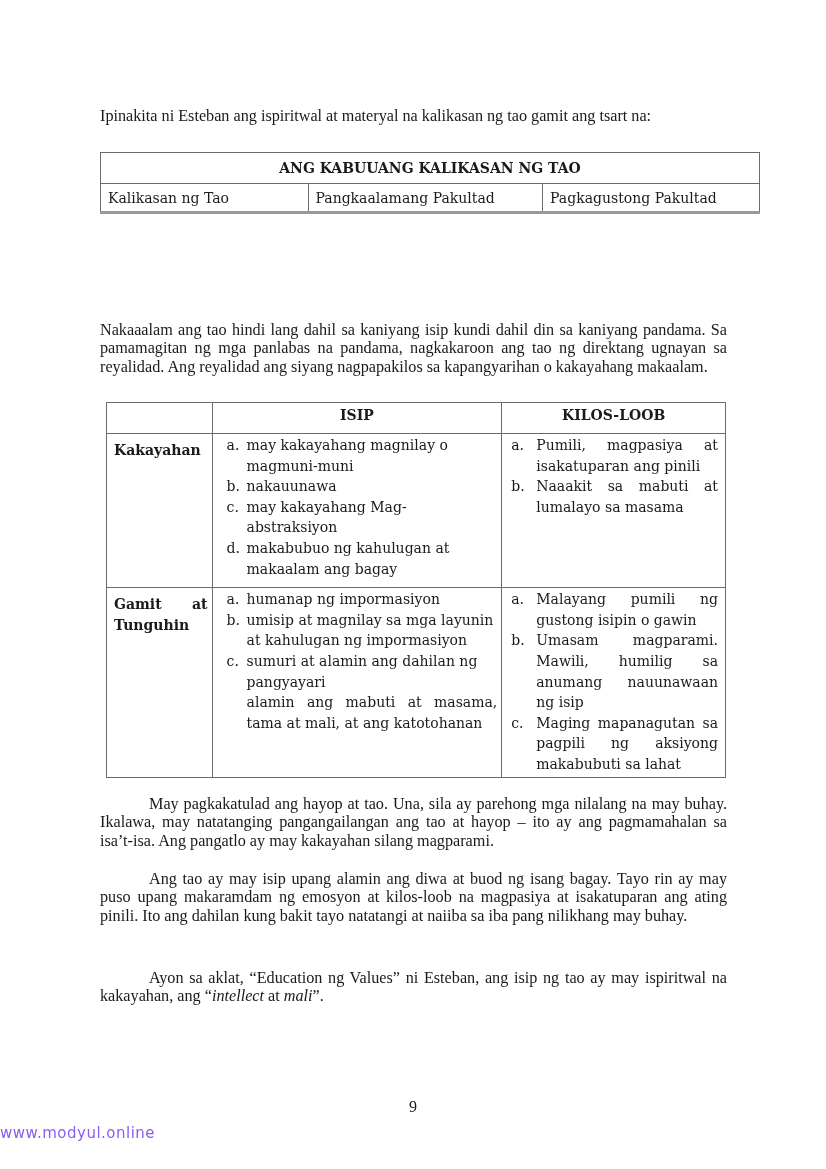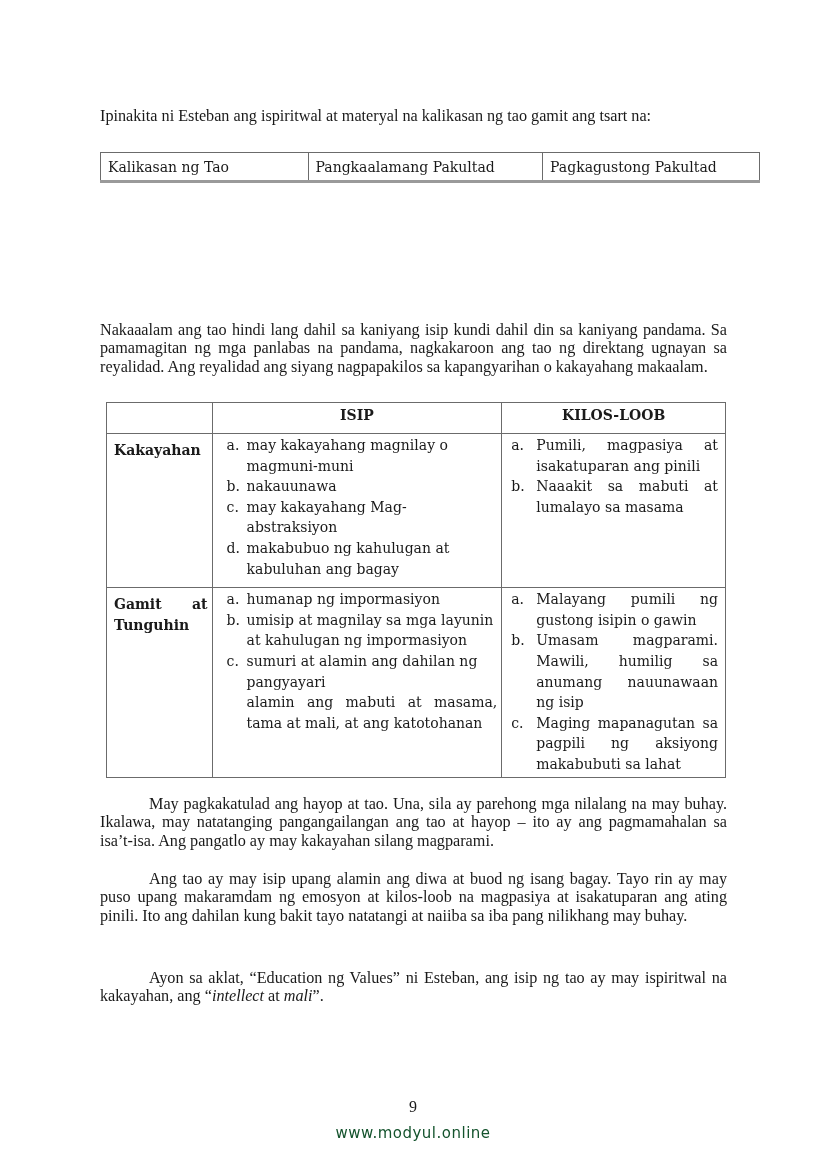--- a/index.html
+++ b/index.html
@@ -35,30 +35,33 @@
   #t2 .kilos { width: 212px; padding: 1px 7px 2px 9px; text-align: justify; }
   ol.list { margin: 0; padding: 0; list-style: none; }
   ol.list li { display: flex; }
   ol.list li .mk { flex: 0 0 auto; width: 20px; }
   #t2 .kilos ol.list li .mk { width: 25px; }
   ol.list li .tx { flex: 1 1 auto; }
   .kilos .tx { text-align: justify; }
   .cont { padding-left: 20px; }
 
   #pagenum { position: absolute; left: 0; width: 826px; top: 1098px; text-align: center; font-family: "Liberation Serif", serif; font-size: 16px; }
-  #watermark { position: absolute; left: 0; width: 826px; top: 1124px; text-align: center; font-family: "DejaVu Sans", sans-serif; font-size: 15px; color: #14532d; letter-spacing: 0.5px; }
+  #watermark { position: absolute; left: 0; width: 826px; top: 1124px; font-family: "DejaVu Sans", sans-serif; font-size: 15px; color: #8b5cf6; letter-spacing: 0.5px; }
   em { font-style: italic; }
 </style>
 </head>
 <body>
 
 <p class="p" style="top:107px;">Ipinakita ni Esteban ang ispiritwal at materyal na kalikasan ng tao gamit ang tsart na:</p>
 
 <table id="t1">
   <tbody>
+      <tr class="title-row">
+    <th colspan="3">ANG KABUUANG KALIKASAN NG TAO</th>
+  </tr>
   <tr class="head-row">
     <td class="c1">Kalikasan ng Tao</td>
     <td class="c2">Pangkaalamang Pakultad</td>
     <td class="c3">Pagkagustong Pakultad</td>
   </tr>
 </tbody>
   </table>
 
 <p class="p" style="top:321px;">Nakaaalam ang tao hindi lang dahil sa kaniyang isip kundi dahil din sa kaniyang pandama. Sa pamamagitan ng mga panlabas na pandama, nagkakaroon ang tao ng direktang ugnayan sa reyalidad. Ang reyalidad ang siyang nagpapakilos sa kapangyarihan o kakayahang makaalam.</p>
 
@@ -80,21 +83,21 @@
         <li>
               <span class="mk">b.</span>
               <span class="tx">nakauunawa</span>
             </li>
         <li>
               <span class="mk">c.</span>
               <span class="tx">may kakayahang Mag-abstraksiyon</span>
             </li>
         <li>
               <span class="mk">d.</span>
-              <span class="tx">makabubuo ng kahulugan at kabuluhan ang bagay</span>
+              <span class="tx">makabubuo ng kahulugan at makaalam ang bagay</span>
             </li>
       </ol>
     </td>
     <td class="kilos">
       <ol class="list">
         <li>
               <span class="mk">a.</span>
               <span class="tx">Pumili, magpasiya at isakatuparan ang pinili</span>
             </li>
         <li>

